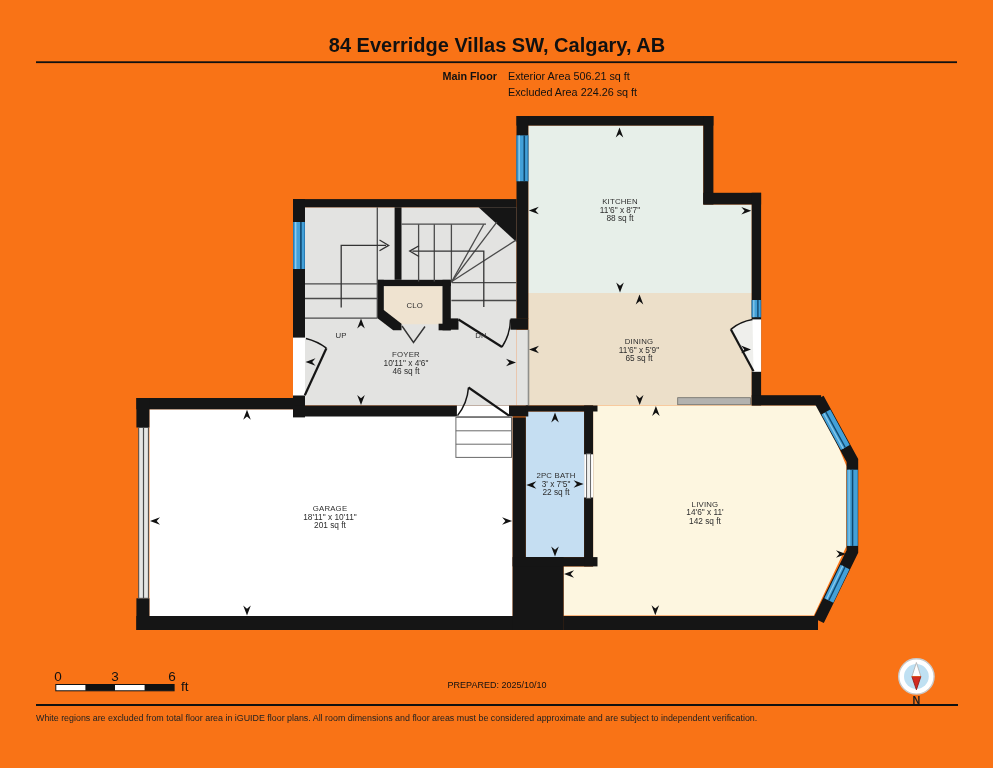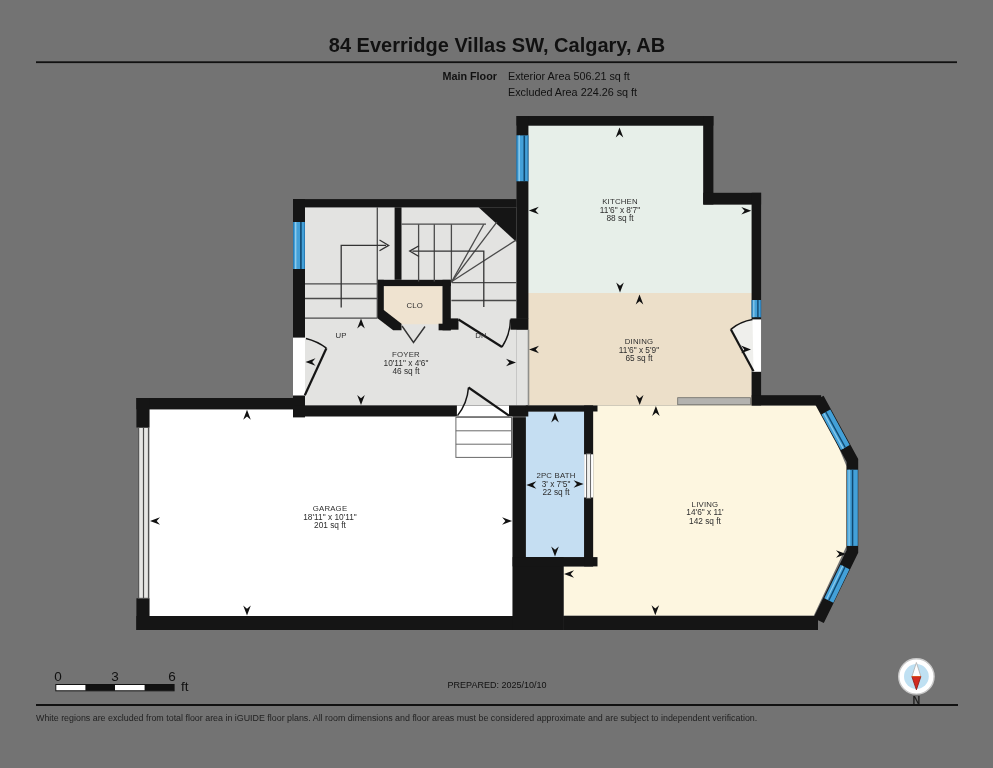--- a/index.html
+++ b/index.html
@@ -1,16 +1,16 @@
 <!DOCTYPE html>
 <html><head>
 <meta charset="utf-8">
 <style>
 html,body{margin:0;padding:0;background:#fff;}
-#page{position:relative;width:993px;height:768px;background:#737373;font-family:"Liberation Sans",sans-serif;}
+#page{position:relative;width:993px;height:768px;background:#f97316;font-family:"Liberation Sans",sans-serif;}
 svg{position:absolute;left:0;top:0;}
 .rm{font-family:"Liberation Sans",sans-serif;fill:#2e2e2e;}
 </style>
 </head>
 <body>
 <div id="page">
 <svg width="993" height="768" viewBox="0 0 993 768">
 <defs></defs>
 
 <g>

